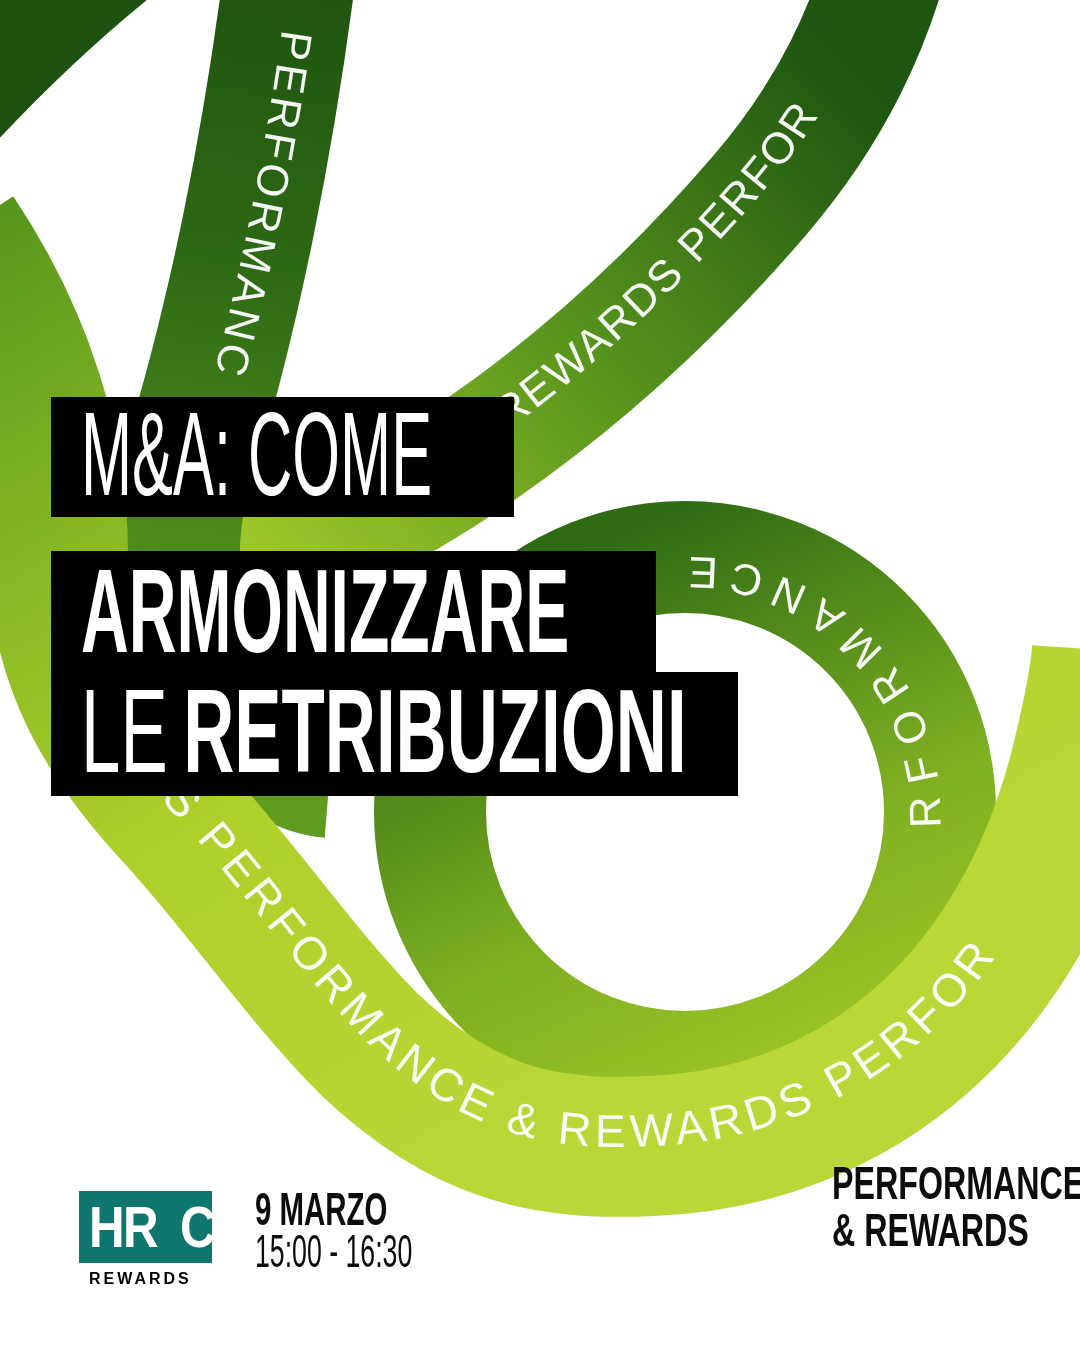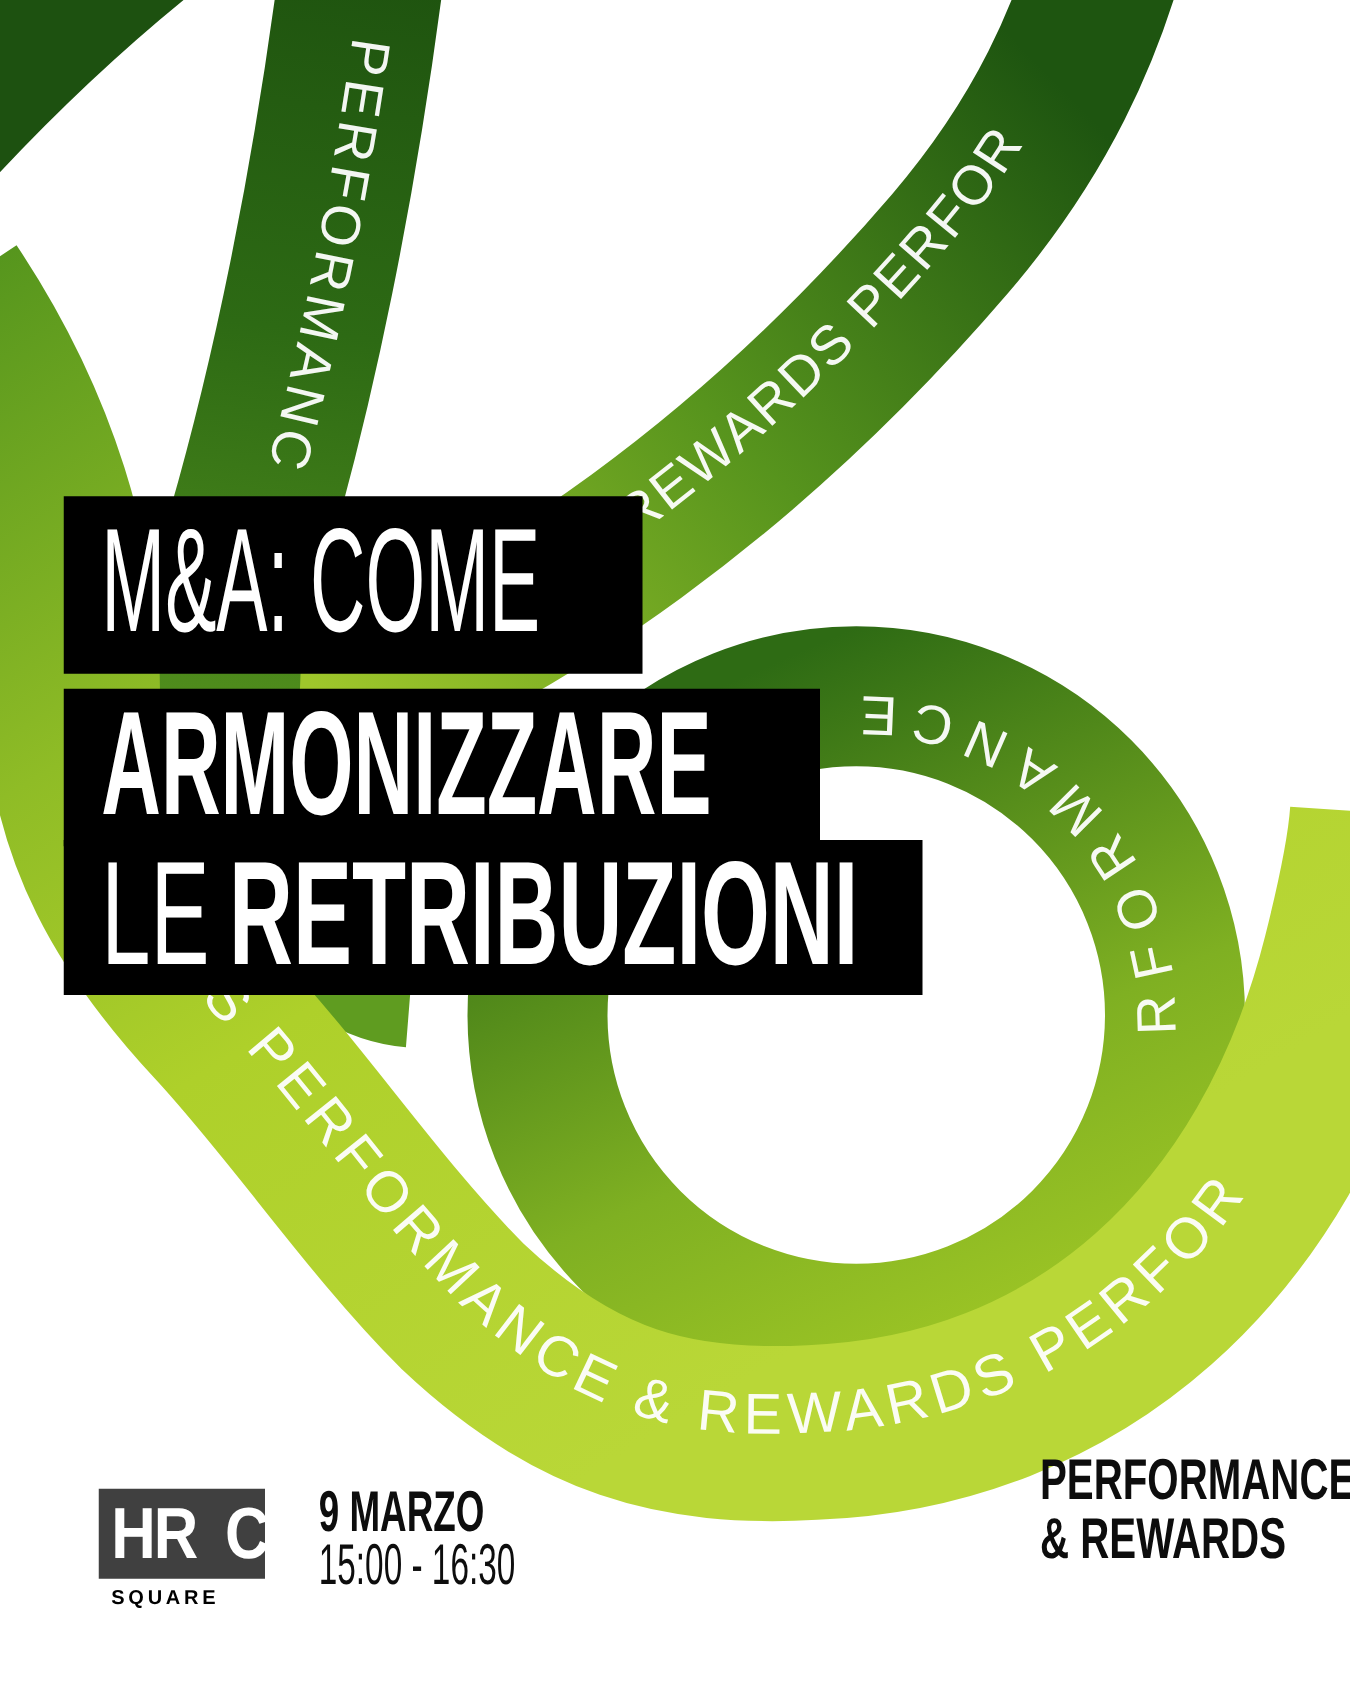--- a/index.html
+++ b/index.html
@@ -11,21 +11,21 @@
   .tbox{position:absolute;background:#000000;display:flex;align-items:center;padding:0 30px;}
   .tline{color:#ffffff;white-space:nowrap;line-height:1;font-size:118px;
          transform-origin:left center;display:flex;margin-top:-6px;}
   .w400{font-weight:400;}
   .w700{font-weight:700;}
   .sx52{transform:scaleX(0.52);}
   .sx56{transform:scaleX(0.56);}
   .sx60{transform:scaleX(0.60);}
   .gap-after{margin-right:26px;}
 
-  .logo-box{position:absolute;left:79px;top:1191px;width:133px;height:72px;background:#404040;
+  .logo-box{position:absolute;left:79px;top:1191px;width:133px;height:72px;background:#0f766e;
             display:flex;align-items:center;}
   .logo-hr,.logo-c{color:#ffffff;font-weight:700;font-size:58px;line-height:1;
             transform:scaleX(0.85);transform-origin:left center;letter-spacing:-2px;}
   .logo-hr{margin-left:10px;}
   .logo-slit{width:5px;height:72px;background:#ffffff;margin-left:8px;}
   .logo-c{margin-left:3px;}
   .logo-sub{position:absolute;left:89px;top:1270px;color:#000000;font-weight:700;
             font-size:16px;letter-spacing:3px;}
 
   .cond{position:absolute;color:#0d0d0d;white-space:nowrap;line-height:1;
@@ -85,41 +85,41 @@
 
     <path id="rb-swoosh" d="M -45,235 C 25,340 58,450 58,555 C 58,665 110,745 175,815 C 240,885 300,975 370,1045 C 460,1130 540,1152 650,1146 C 862,1138 1022,996 1080,766 C 1092,718 1100,680 1102,650" fill="none" stroke="url(#gSwoosh)" stroke-width="140"></path>
     <text class="rtxt" font-size="44" letter-spacing="4">
       <textPath href="#rb-swoosh" startOffset="255">P</textPath>
     </text>
     <text class="rtxt" font-size="46" letter-spacing="5">
       <textPath href="#rb-swoosh" startOffset="612">S PERFORMANCE &amp; REWARDS PERFOR</textPath>
     </text>
   </svg>
 
-  <div class="tbox" style="left:51px;top:397px;width:403px;height:142px;">
+  <div class="tbox" style="left:51px;top:397px;width:403px;height:120px;">
     <div class="tline sx52 w400">M&amp;A: COME</div>
   </div>
 
   <div class="tbox" style="left:51px;top:551px;width:545px;height:126px;">
     <div class="tline sx56 w700">ARMONIZZARE</div>
   </div>
 
   <div class="tbox" style="left:51px;top:672px;width:627px;height:124px;">
     <div class="tline sx60">
       <span class="w400 gap-after">LE</span>
       <span class="w700">RETRIBUZIONI</span>
     </div>
   </div>
 
   <div class="logo-box">
     <span class="logo-hr">HR</span>
     <span class="logo-slit"></span>
     <span class="logo-c">C</span>
   </div>
-  <div class="logo-sub">SQUARE</div>
+  <div class="logo-sub">REWARDS</div>
 
   <div class="cond date-line">9 MARZO</div>
   <div class="cond time-line">15:00 - 16:30</div>
 
   <div class="brand">
     <div>PERFORMANCE</div>
     <div>&amp; REWARDS</div>
   </div>
 
 </div>

